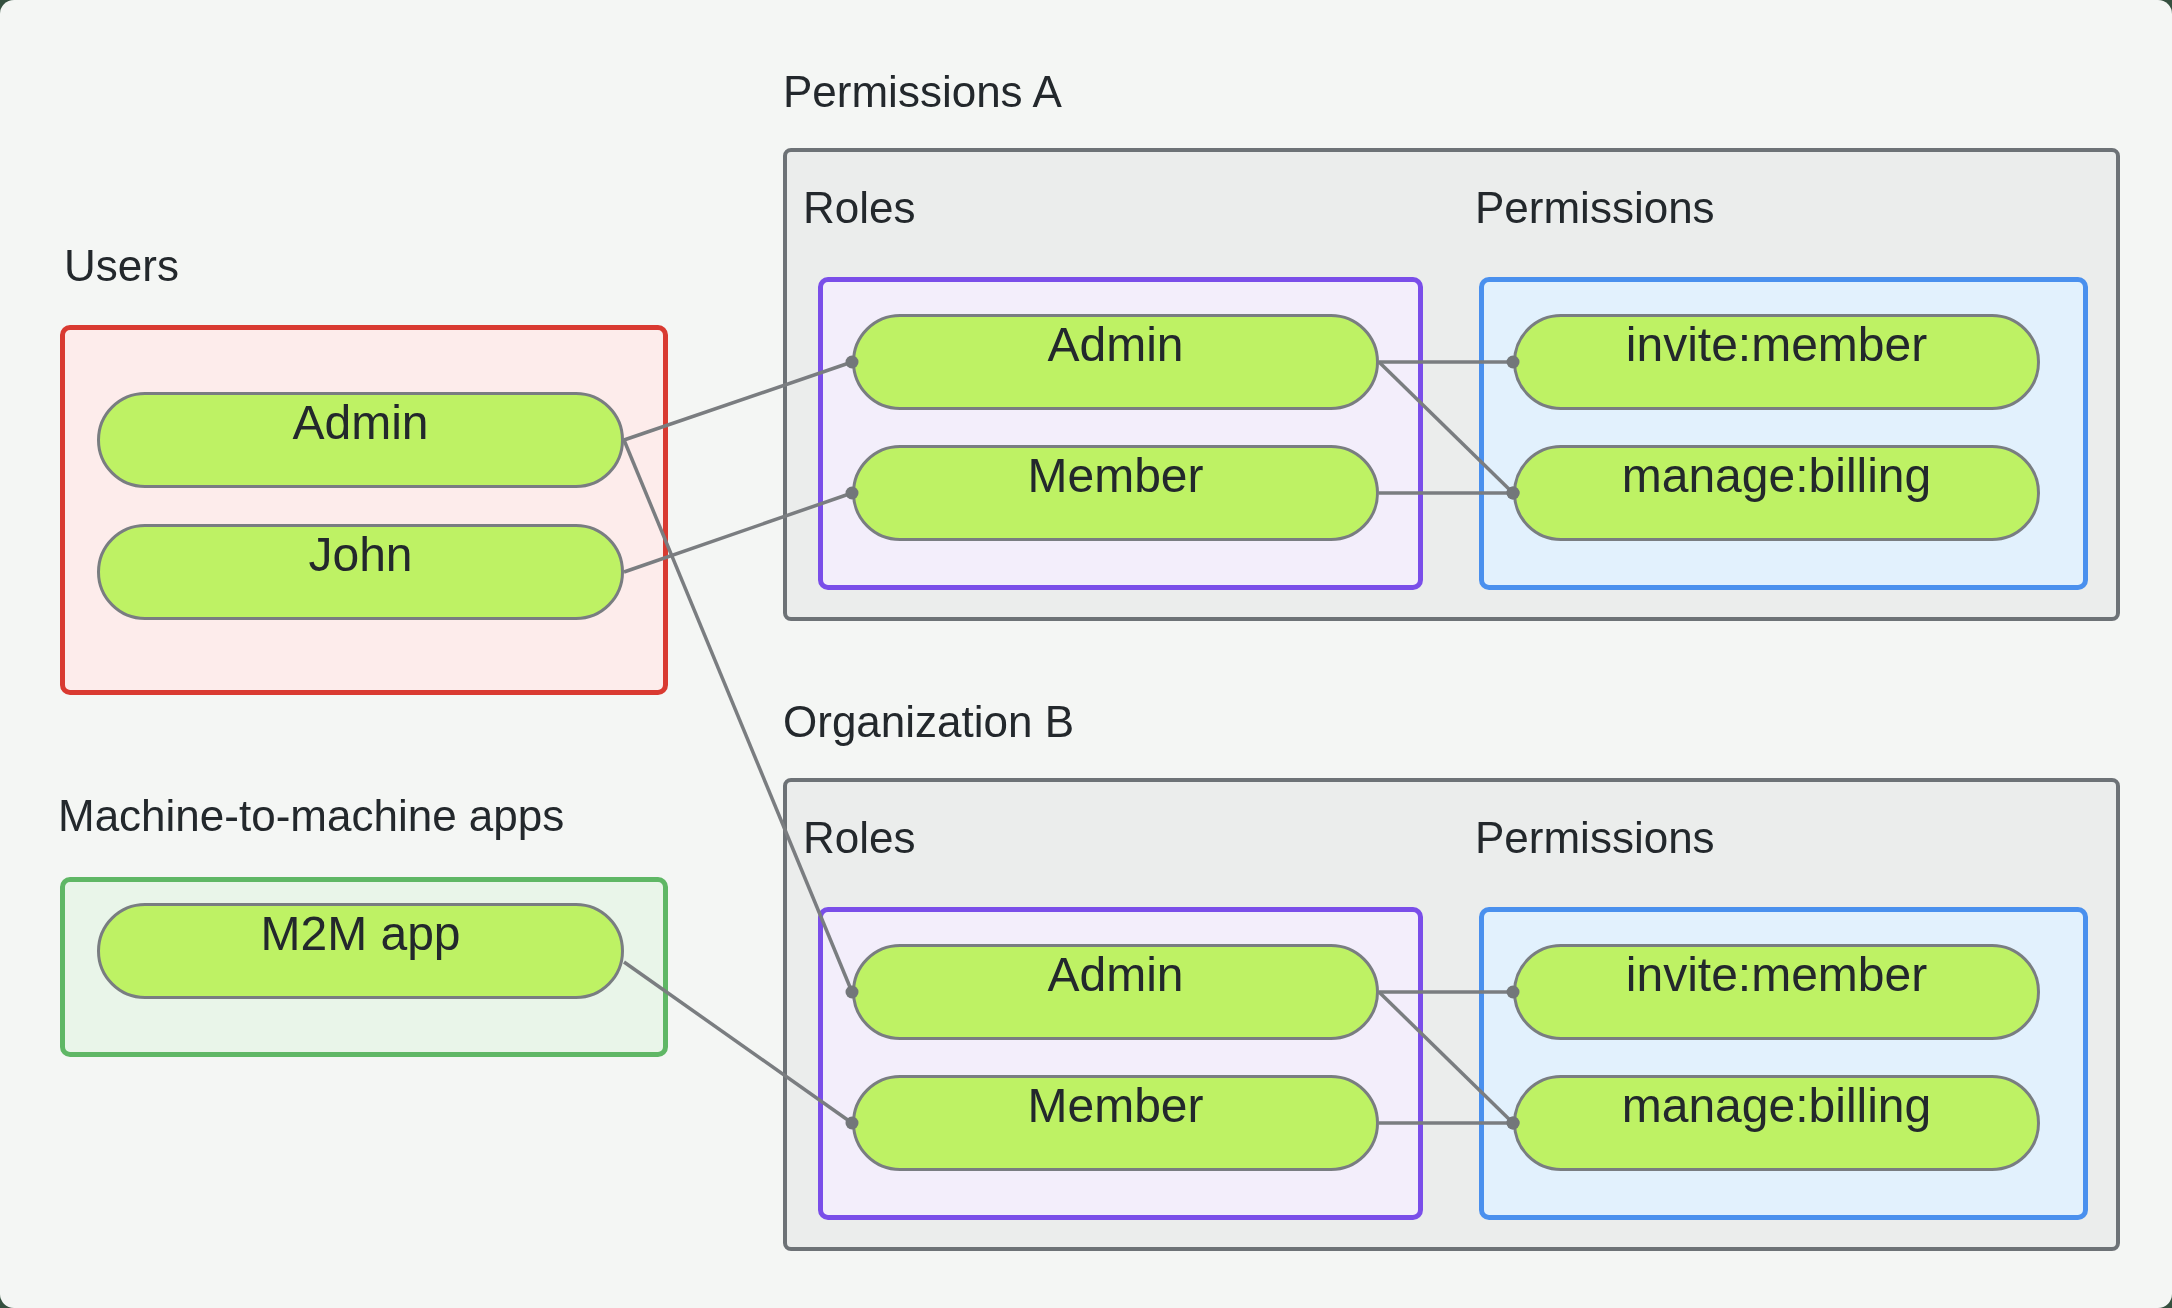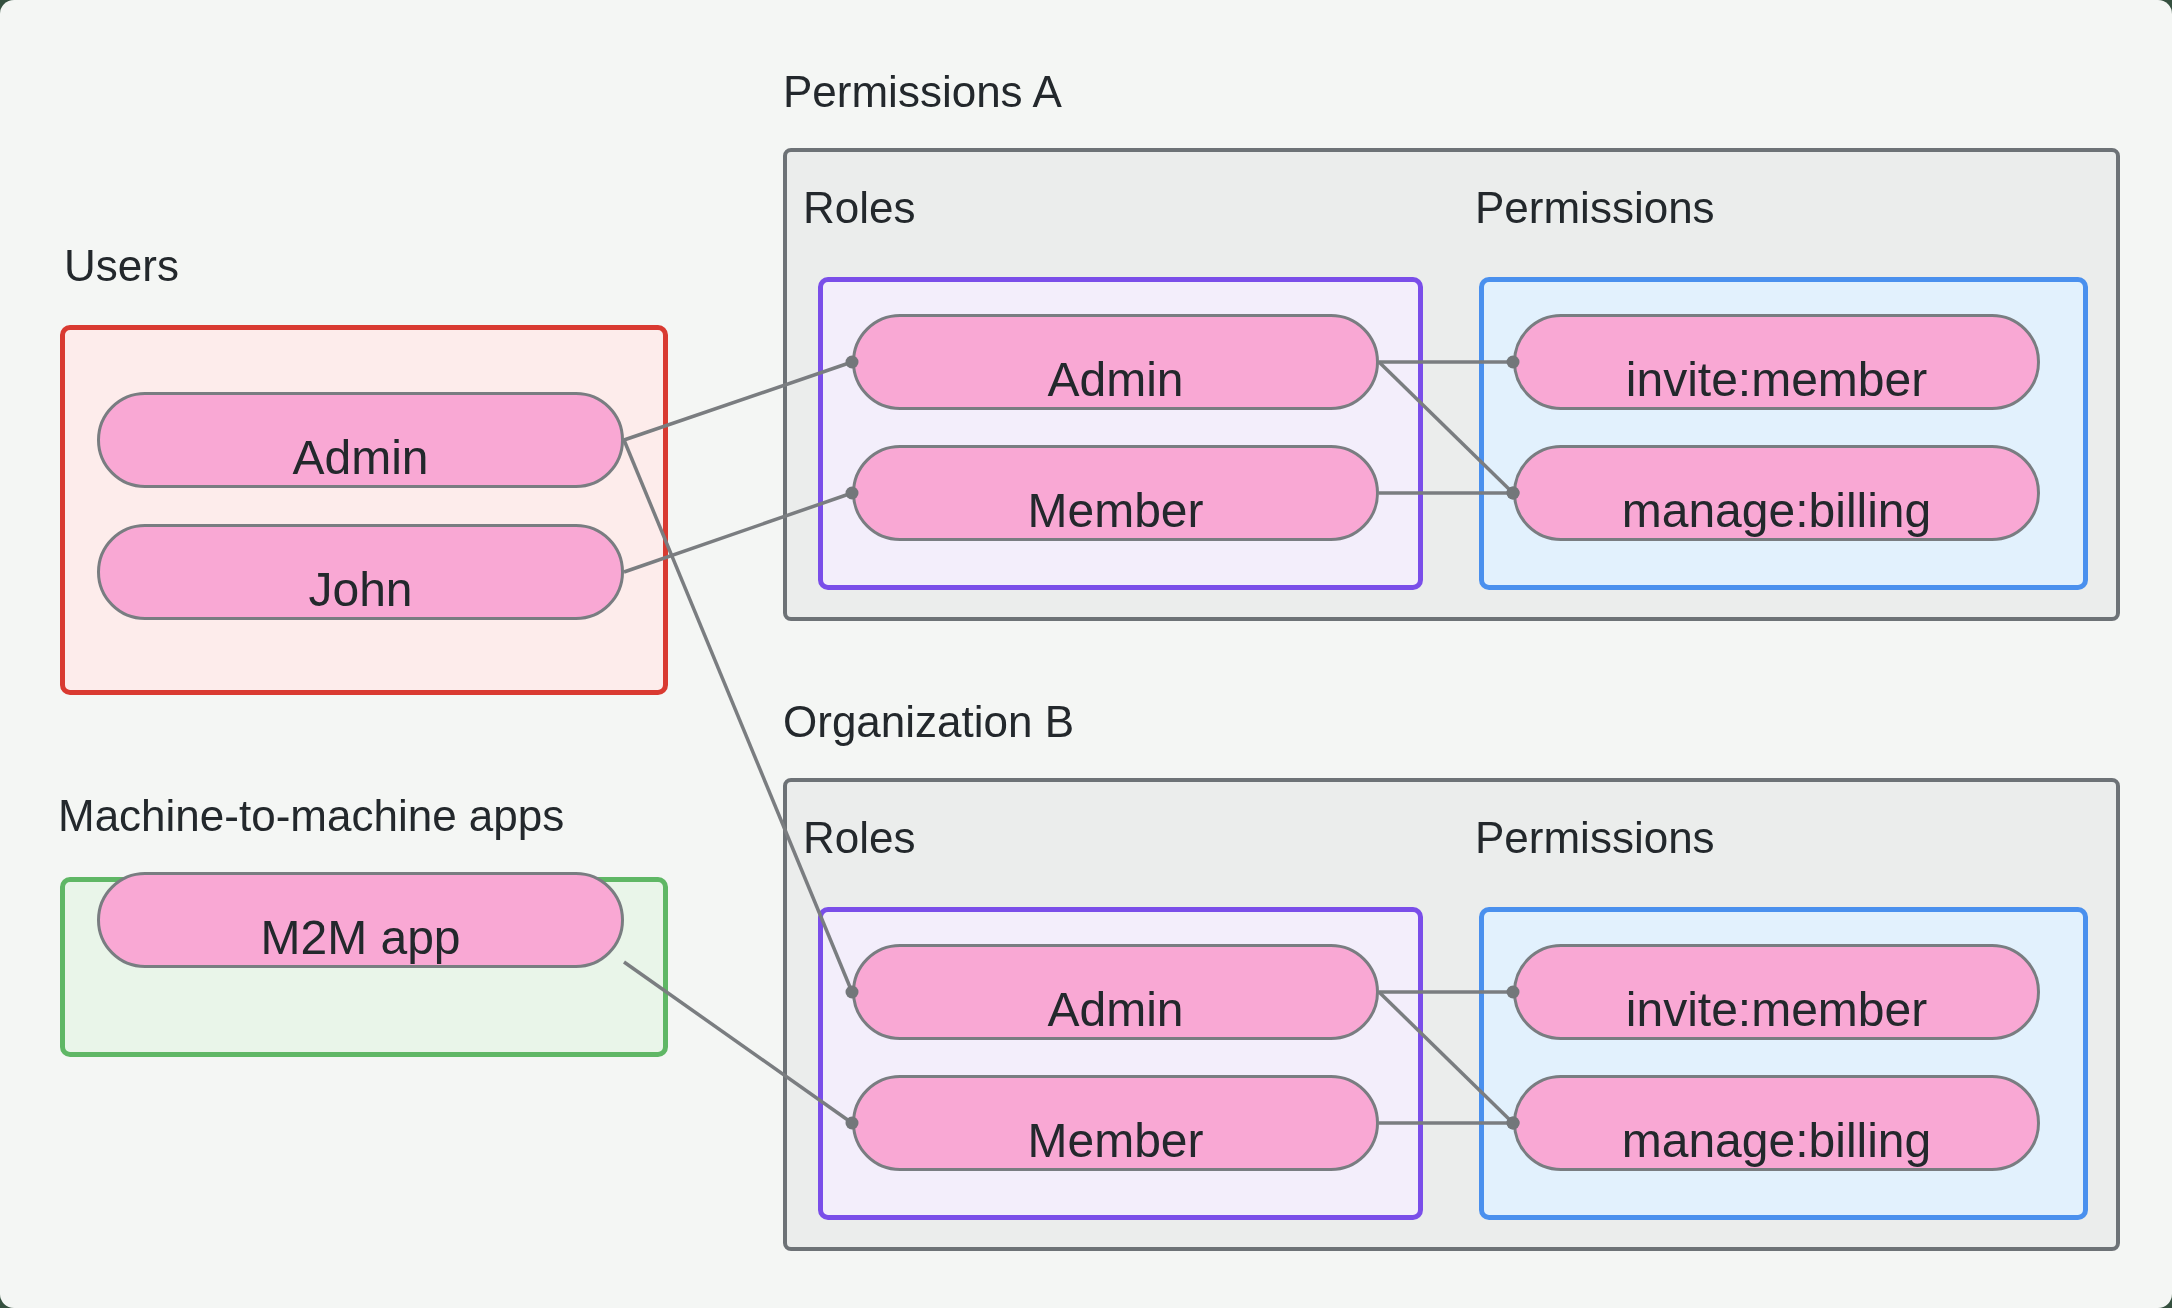--- a/index.html
+++ b/index.html
@@ -31,24 +31,24 @@
     border-radius: 10px;
   }
   .users-box   { background: #fdeceb; border: 5px solid #d93a31; }
   .m2m-box     { background: #e9f5e9; border: 5px solid #5fb765; }
   .roles-box   { background: #f3eefb; border: 5px solid #7a4ee9; }
   .perms-box   { background: #e2f1fd; border: 5px solid #4a90ee; }
   .pill {
     position: absolute;
     width: 527px; height: 96px;
     box-sizing: border-box;
-    background: #f9a8d4;
+    background: #bef264;
     border: 3px solid #797d81;
     border-radius: 96px;
-    display: flex; align-items: flex-end; justify-content: center;
+    display: flex; align-items: flex-start; justify-content: center;
     font-size: 48px;
     color: #23282c;
     white-space: nowrap;
   }
   .wires {
     position: absolute; inset: 0;
     width: 2172px; height: 1308px;
     pointer-events: none;
     z-index: 5;
   }
@@ -63,21 +63,21 @@
     <div class="group-box users-box" style="left:60px; top:325px; width:598px; height:360px;"></div>
     <div class="pill" style="left:97px; top:392px;">
       <span>Admin</span>
     </div>
     <div class="pill" style="left:97px; top:524px;">
       <span>John</span>
     </div>
 
     <div class="label" style="left:58px; top:794px;">Machine-to-machine apps</div>
     <div class="group-box m2m-box" style="left:60px; top:877px; width:598px; height:170px;"></div>
-    <div class="pill" style="left:97px; top:872px;">
+    <div class="pill" style="left:97px; top:903px;">
       <span>M2M app</span>
     </div>
 
     <div class="label" style="left:783px; top:70px;">Permissions A</div>
     <div class="org-box" style="left:783px; top:148px; width:1329px; height:465px;"></div>
     <div class="label" style="left:803px; top:186px;">Roles</div>
     <div class="label" style="left:1475px; top:186px;">Permissions</div>
     <div class="group-box roles-box" style="left:818px; top:277px; width:595px; height:303px;"></div>
     <div class="group-box perms-box" style="left:1479px; top:277px; width:599px; height:303px;"></div>
     <div class="pill" style="left:852px; top:314px;">

